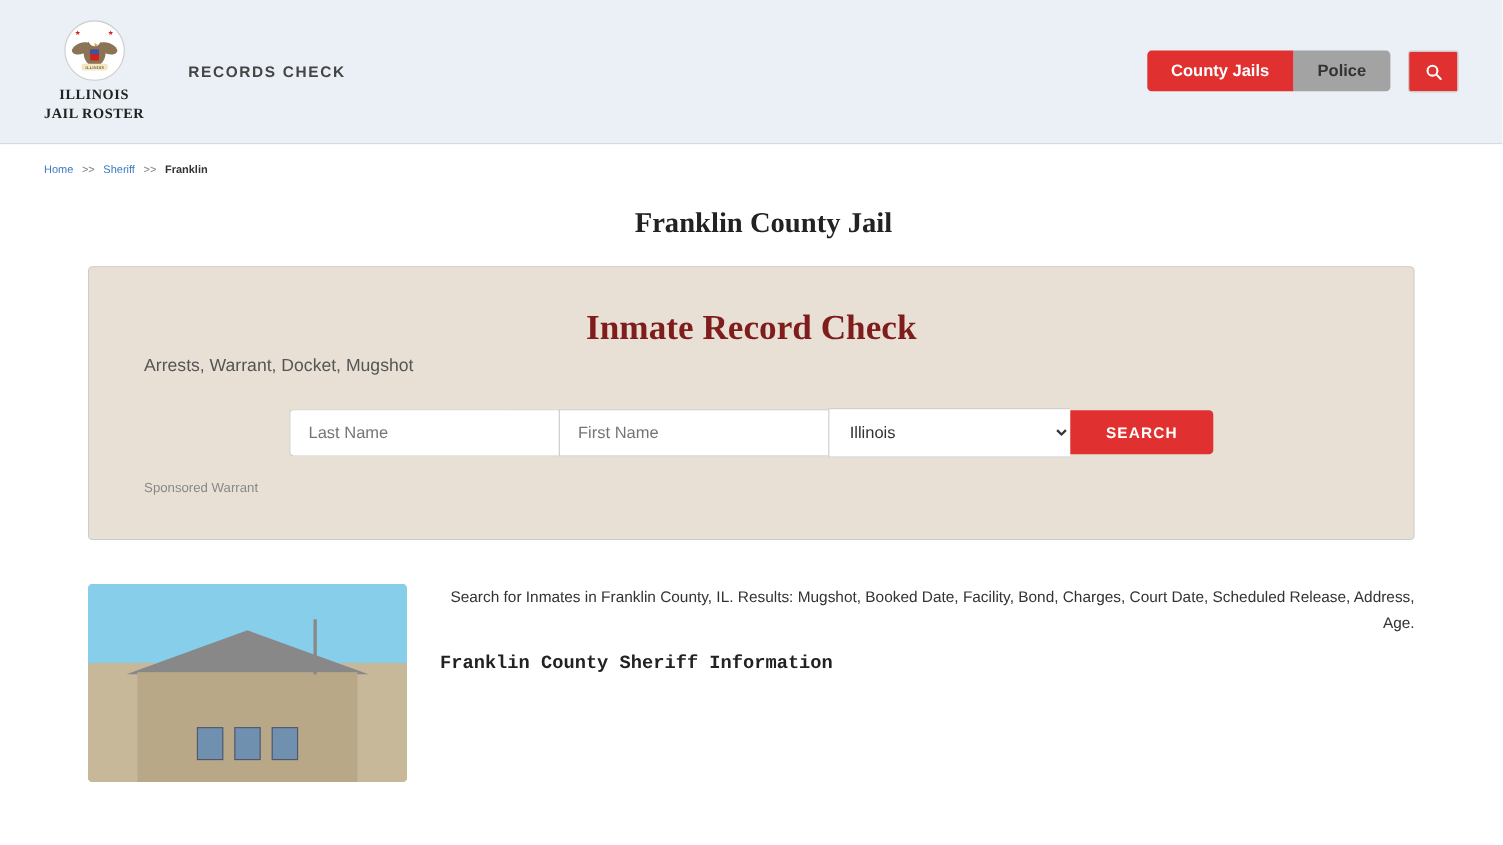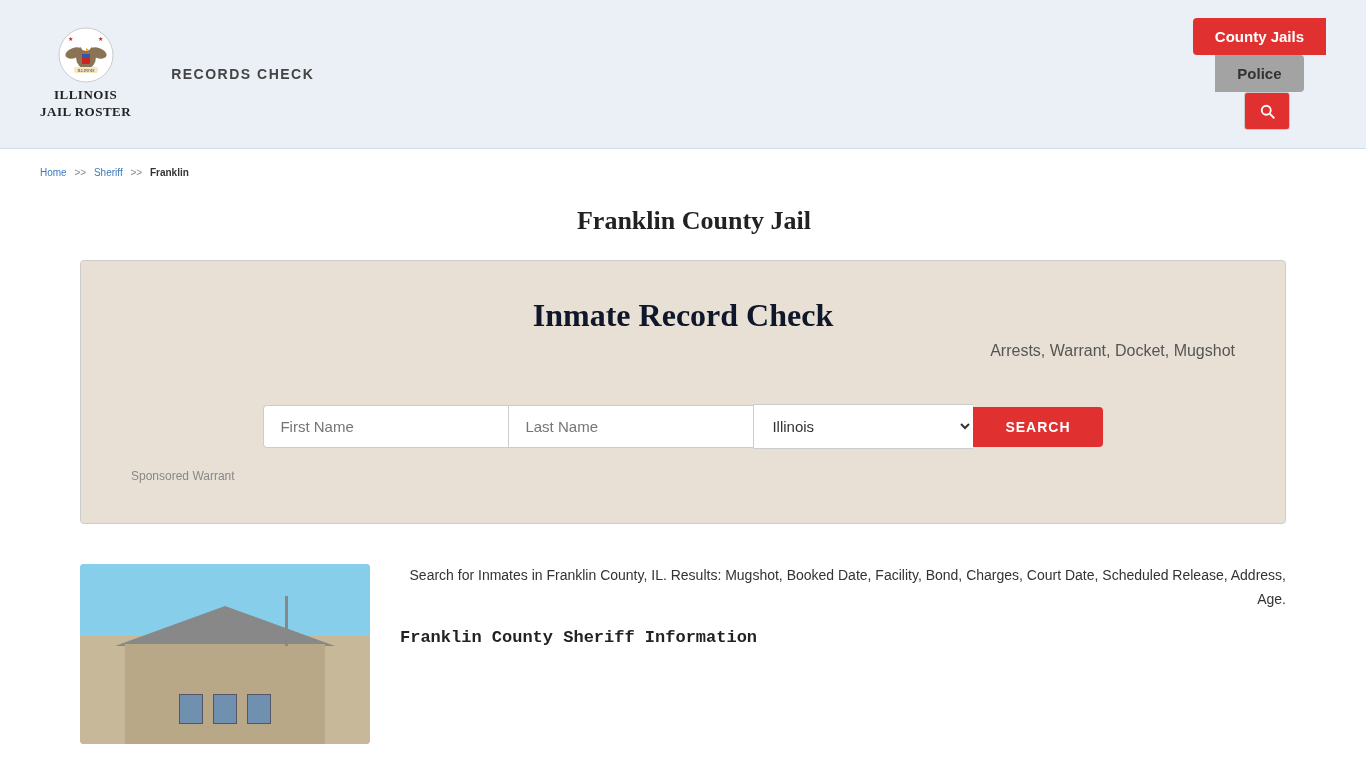--- a/index.html
+++ b/index.html
@@ -41,21 +41,20 @@
       color: #444;
       text-transform: uppercase;
       font-weight: 600;
       margin-left: 8px;
     }
     .header-nav {
       display: flex;
       align-items: center;
       gap: 0;
       margin-left: auto;
-      flex-direction: column;
     }
     .nav-btn {
       padding: 10px 22px;
       font-size: 15px;
       font-family: Arial, sans-serif;
       border: none;
       cursor: pointer;
       font-weight: 600;
     }
     .nav-btn-county {
@@ -131,30 +130,30 @@
       background: #e8e0d4;
       border: 1px solid #ccc;
       border-radius: 4px;
       margin: 0 80px 30px 80px;
       padding: 36px 50px 40px 50px;
     }
     .inmate-search-title {
       font-size: 32px;
       font-weight: bold;
       font-family: Georgia, serif;
-      color: #0f172a;
+      color: #7f1d1d;
       text-align: center;
       margin-bottom: 8px;
     }
     .inmate-search-subtitle {
       font-size: 16px;
       font-family: Arial, sans-serif;
       color: #555;
-      text-align: right;
-      margin-bottom: 44px;
+      text-align: left;
+      margin-bottom: 29px;
     }
     .search-fields {
       display: flex;
       gap: 0;
       align-items: center;
       justify-content: center;
     }
     .search-fields input {
       padding: 12px 16px;
       font-size: 15px;
@@ -346,22 +345,22 @@
 </nav>
 
 <div class="page-title-area">
   <h1 class="page-title">Franklin County Jail</h1>
 </div>
 
 <div class="inmate-search-box">
   <h2 class="inmate-search-title">Inmate Record Check</h2>
   <p class="inmate-search-subtitle">Arrests, Warrant, Docket, Mugshot</p>
   <div class="search-fields">
+    <input type="text" placeholder="Last Name" style="">
     <input type="text" placeholder="First Name" style="">
-    <input type="text" placeholder="Last Name" style="">
     <select id="state-select"><option value="Alabama">Alabama</option><option value="Alaska">Alaska</option><option value="Arizona">Arizona</option><option value="Arkansas">Arkansas</option><option value="California">California</option><option value="Colorado">Colorado</option><option value="Connecticut">Connecticut</option><option value="Delaware">Delaware</option><option value="Florida">Florida</option><option value="Georgia">Georgia</option><option value="Hawaii">Hawaii</option><option value="Idaho">Idaho</option><option value="Illinois" selected="">Illinois</option><option value="Indiana">Indiana</option><option value="Iowa">Iowa</option><option value="Kansas">Kansas</option><option value="Kentucky">Kentucky</option><option value="Louisiana">Louisiana</option><option value="Maine">Maine</option><option value="Maryland">Maryland</option><option value="Massachusetts">Massachusetts</option><option value="Michigan">Michigan</option><option value="Minnesota">Minnesota</option><option value="Mississippi">Mississippi</option><option value="Missouri">Missouri</option><option value="Montana">Montana</option><option value="Nebraska">Nebraska</option><option value="Nevada">Nevada</option><option value="New Hampshire">New Hampshire</option><option value="New Jersey">New Jersey</option><option value="New Mexico">New Mexico</option><option value="New York">New York</option><option value="North Carolina">North Carolina</option><option value="North Dakota">North Dakota</option><option value="Ohio">Ohio</option><option value="Oklahoma">Oklahoma</option><option value="Oregon">Oregon</option><option value="Pennsylvania">Pennsylvania</option><option value="Rhode Island">Rhode Island</option><option value="South Carolina">South Carolina</option><option value="South Dakota">South Dakota</option><option value="Tennessee">Tennessee</option><option value="Texas">Texas</option><option value="Utah">Utah</option><option value="Vermont">Vermont</option><option value="Virginia">Virginia</option><option value="Washington">Washington</option><option value="West Virginia">West Virginia</option><option value="Wisconsin">Wisconsin</option><option value="Wyoming">Wyoming</option></select>
     <button class="search-btn">SEARCH</button>
   </div>
   <p class="sponsored">Sponsored Warrant</p>
 </div>
 
 <div class="content-section">
   <div class="facility-image">
     <div class="facility-image-inner">
       <div class="building-roof"></div>

